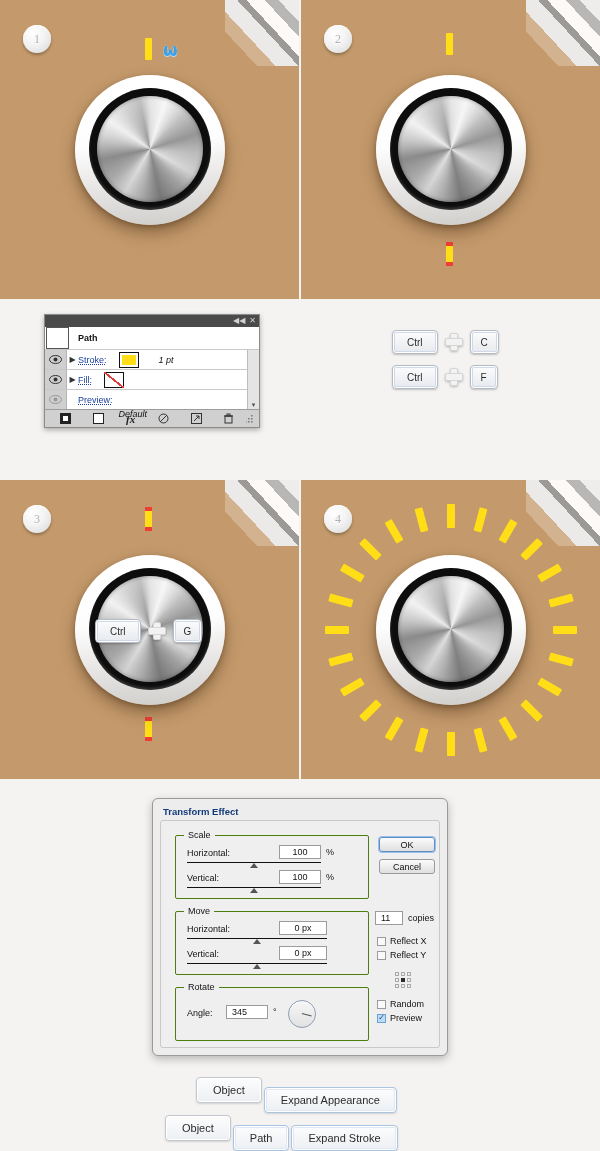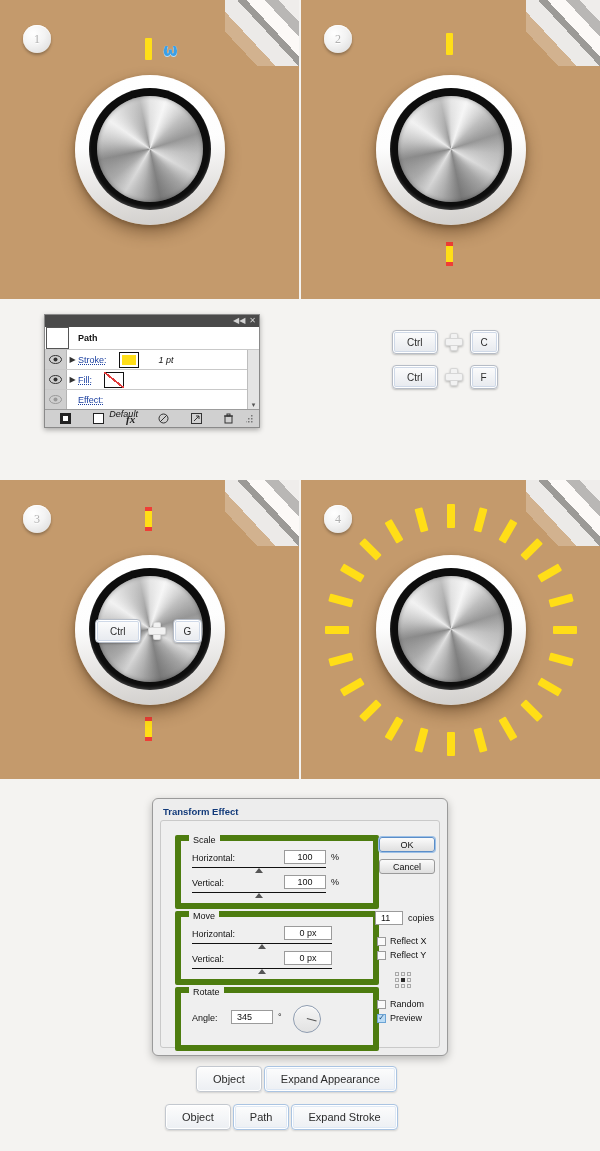--- a/index.html
+++ b/index.html
@@ -246,21 +246,21 @@
   .dlg-title{
     font-size:9.5px;color:#123a7a;font-weight:bold;
     padding:7px 0 4px 10px;
   }
   .dlg-inner{
     position:absolute;left:7px;top:21px;right:7px;bottom:7px;
     background:#efefef;border:1px solid #c9c9c9;border-radius:3px;
   }
   .grp{
     position:absolute;
-    border:6px solid #4d7c0f;border-radius:2px;
+    border:1px solid #4d7c0f;border-radius:2px;
   }
   .grp>.leg{
     position:absolute;left:8px;top:-6px;background:#efefef;padding:0 4px;
     font-size:9px;color:#111;
   }
   .fld{position:absolute;font-size:9px;color:#111;}
   .inp{
     position:absolute;height:14px;
     border:1px solid #9b9b9b;background:#fff;
     box-sizing:border-box;
@@ -317,21 +317,21 @@
   .menurow{position:absolute;display:flex;align-items:center;gap:2px;}
   .mbtn{
     height:26px;padding:0 16px;box-sizing:border-box;
     border-radius:4px;
     background:linear-gradient(#fdfdfd,#eceff3);
     border:1px solid #c3c8cf;
     box-shadow:0 1px 2px rgba(0,0,0,.14), inset 0 0 0 1px #fff;
     display:flex;align-items:center;justify-content:center;
     font-size:11px;color:#2b2b2b;
   }
-  .mbtn.hl{border:1px solid #aac4e2;box-shadow:0 1px 2px rgba(0,0,0,.14), inset 0 0 0 1px #fff, inset 0 0 0 2px #dfe9f5;}
+  .mbtn.hl{border:1px solid #aac4e2;box-shadow:0 1px 2px rgba(0,0,0,.14), inset 0 0 0 1px #fff, inset 0 0 0 2px #dfe9f5;margin-top:21px;}
 </style>
 </head>
 <body>
 
 <div class="stage">
 
   <div class="panel p1">
     <div class="fold"></div>
     <div class="badge">1</div>
     <div class="tick" style="left:145px;top:38px;"></div>
@@ -460,21 +460,21 @@
           </div>
 
           <div class="ai-row" style="border-bottom:none;">
             <div class="ai-eye">
               <svg width="13" height="9" viewBox="0 0 13 9">
                   <ellipse cx="6.5" cy="4.5" rx="6" ry="4" fill="none" stroke="#999" stroke-width="1"></ellipse>
                   <circle cx="6.5" cy="4.5" r="2" fill="#999"></circle>
                 </svg>
             </div>
             <div class="ai-arrow"></div>
-            <div class="ai-label">Effect:</div>
+            <div class="ai-label">Preview:</div>
             <div class="ai-pt" style="margin-left:6px;margin-top:28px;">Default</div>
           </div>
         </div>
         <div class="ai-scroll">▾</div>
       </div>
     </div>
 
     <div class="ai-footer">
       <div class="ai-fbtn">
         <svg width="11" height="11">

